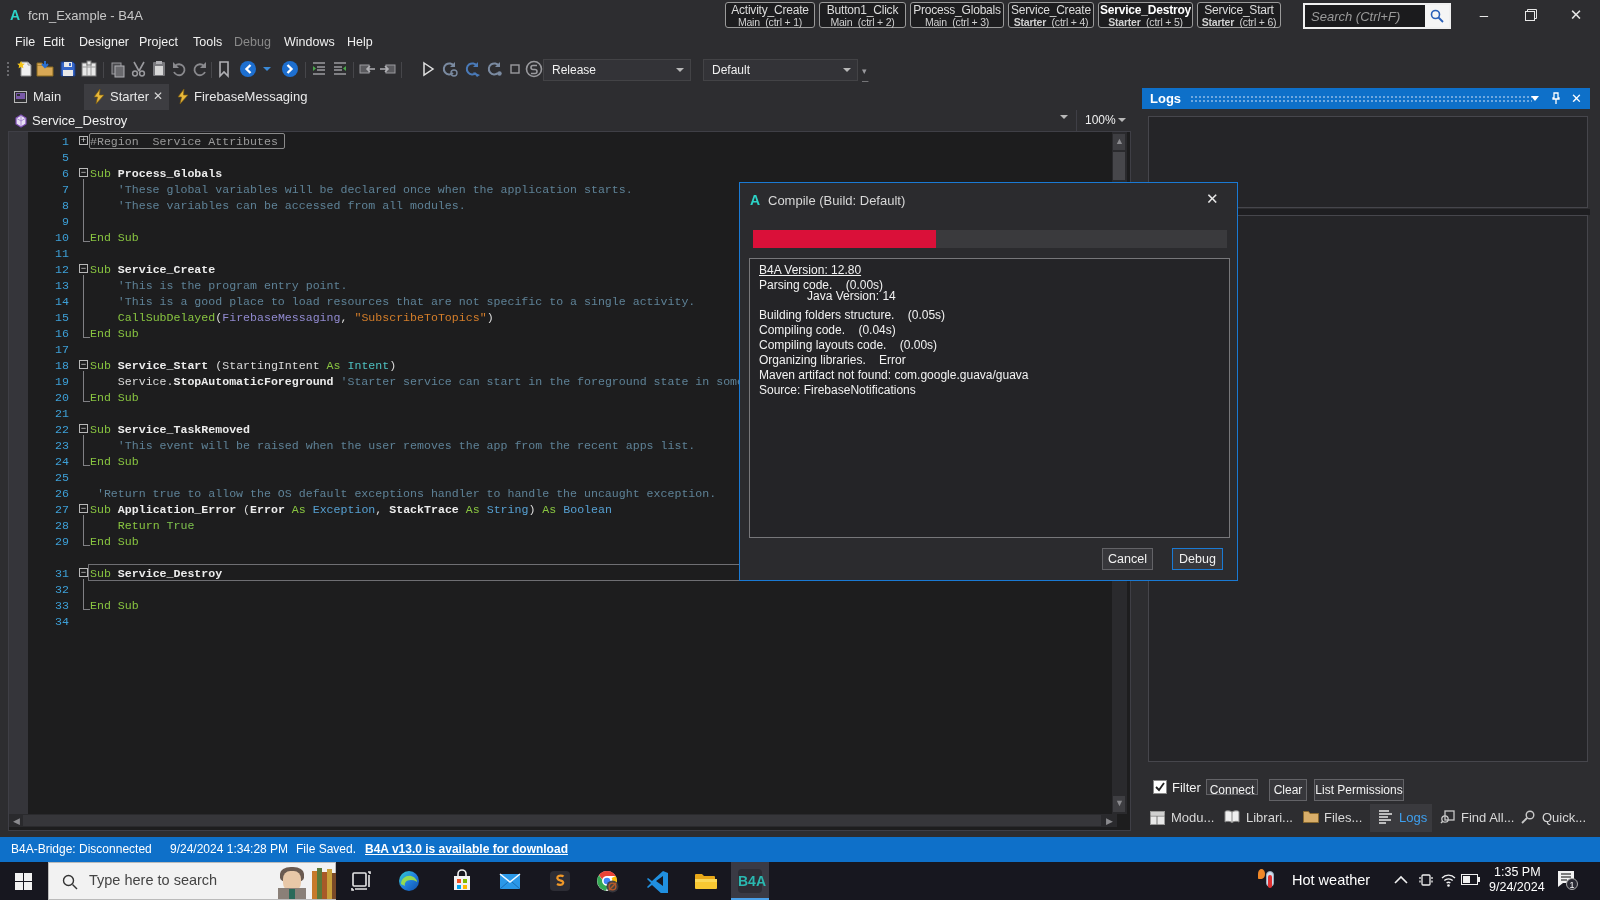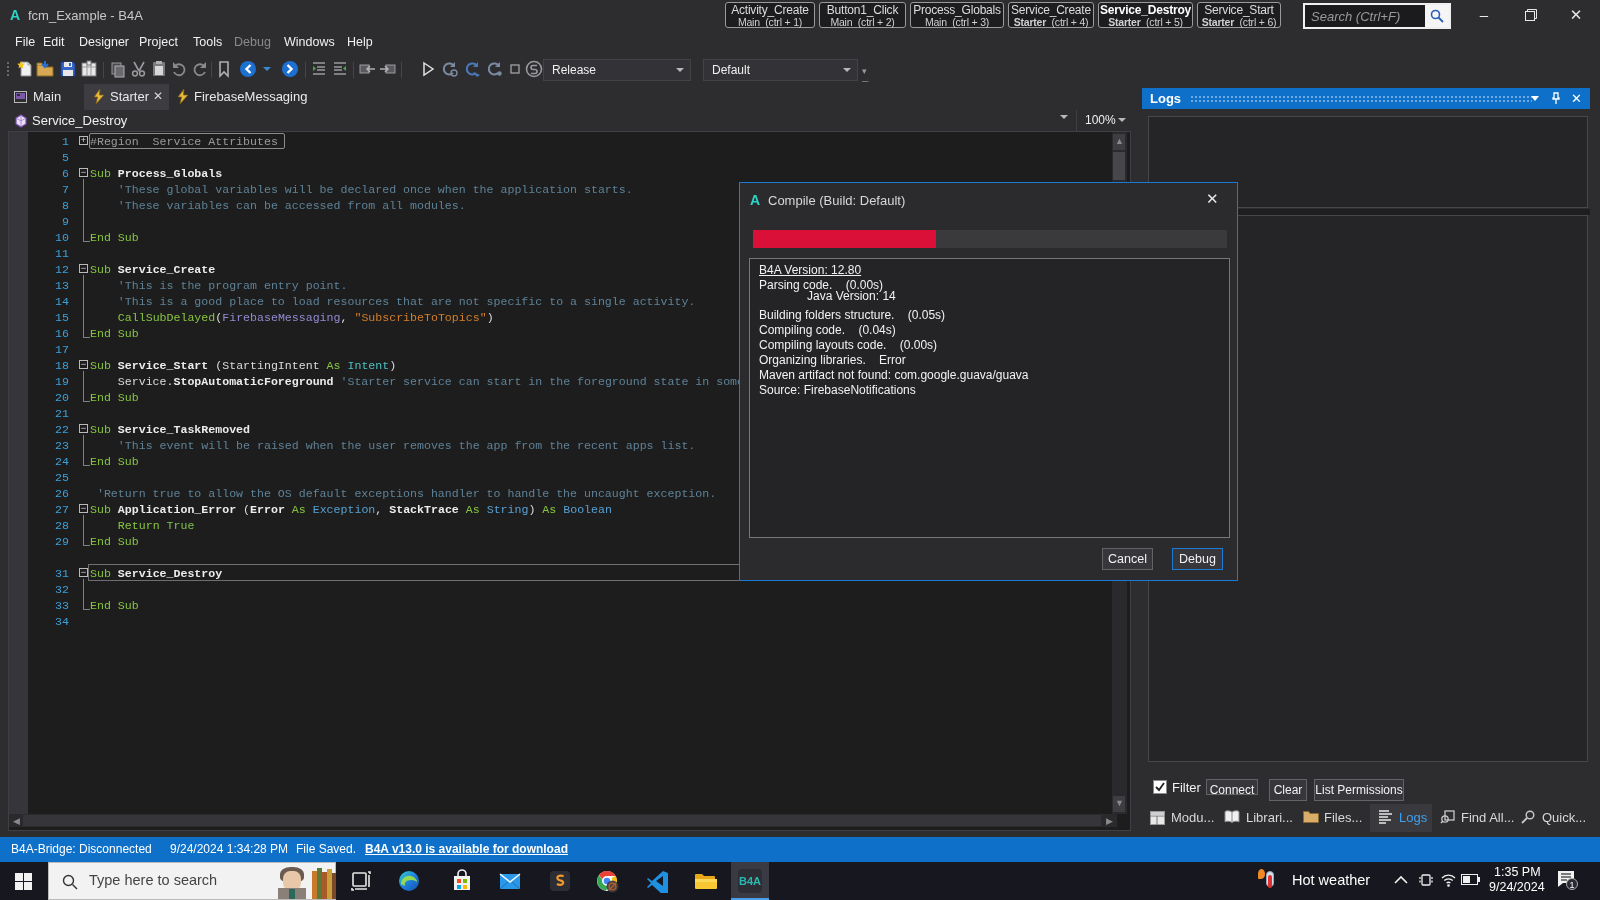--- a/index.html
+++ b/index.html
@@ -494,21 +494,21 @@
       </svg>
  <svg class="tico" style="left:646px;" viewBox="0 0 24 24">
         <path d="M17 2L6 12 2 9l-1 1 4 4-4 4 1 1 4-3 11 10 5-2V4zM17 7v10l-7-5z" fill="#2090e0"></path>
       </svg>
  <svg class="tico" style="left:694px;" viewBox="0 0 24 24">
         <path d="M1 19v-9h22v9a1 1 0 0 1-1 1H2a1 1 0 0 1-1-1z" fill="#f8c832"></path>
         <path d="M1 10V6a1 1 0 0 1 1-1h6l2 2h9l1 0a1 1 0 0 1 1 1v2z" fill="#e8a818"></path>
         <path d="M1 10h22v3H1z" fill="#fad858"></path>
       </svg>
  <div style="position:absolute;left:731px;top:0;width:38px;height:38px;background:#3a3a44;border-bottom:2px solid #4aa0e8;"></div>
- <div style="position:absolute;left:738px;top:7px;width:24px;height:24px;background:#2d2d35;border-radius:4px;color:#2ab8b0;font-size:11px;font-weight:bold;text-align:center;line-height:24px;">B4A</div>
+ <div style="position:absolute;left:738px;top:7px;width:24px;height:24px;background:#2d2d35;border-radius:4px;color:#2ab8b0;font-size:14px;font-weight:bold;text-align:center;line-height:24px;">B4A</div>
  <div style="position:absolute;left:1258px;top:7px;width:20px;height:24px;">
   <div style="position:absolute;left:8px;top:2px;width:8px;height:16px;background:#cfe0ee;border-radius:4px;border:1px solid #9ab;"></div>
   <div style="position:absolute;left:10px;top:6px;width:4px;height:13px;background:#e03030;border-radius:2px;"></div>
   <div style="position:absolute;left:0px;top:0px;width:7px;height:10px;background:#f08828;border-radius:50% 50% 50% 10%;"></div>
  </div>
  <span class="tray" style="left:1292px;top:10px;font-size:14.5px;">Hot weather</span>
  <svg class="tray" style="left:1394px;top:13px;" width="14" height="10" viewBox="0 0 14 10">
         <path d="M1 8l6-6 6 6" stroke="#f0f0f0" stroke-width="1.6" fill="none"></path>
       </svg>
  <svg class="tray" style="left:1418px;top:10px;" width="16" height="16" viewBox="0 0 16 16">

